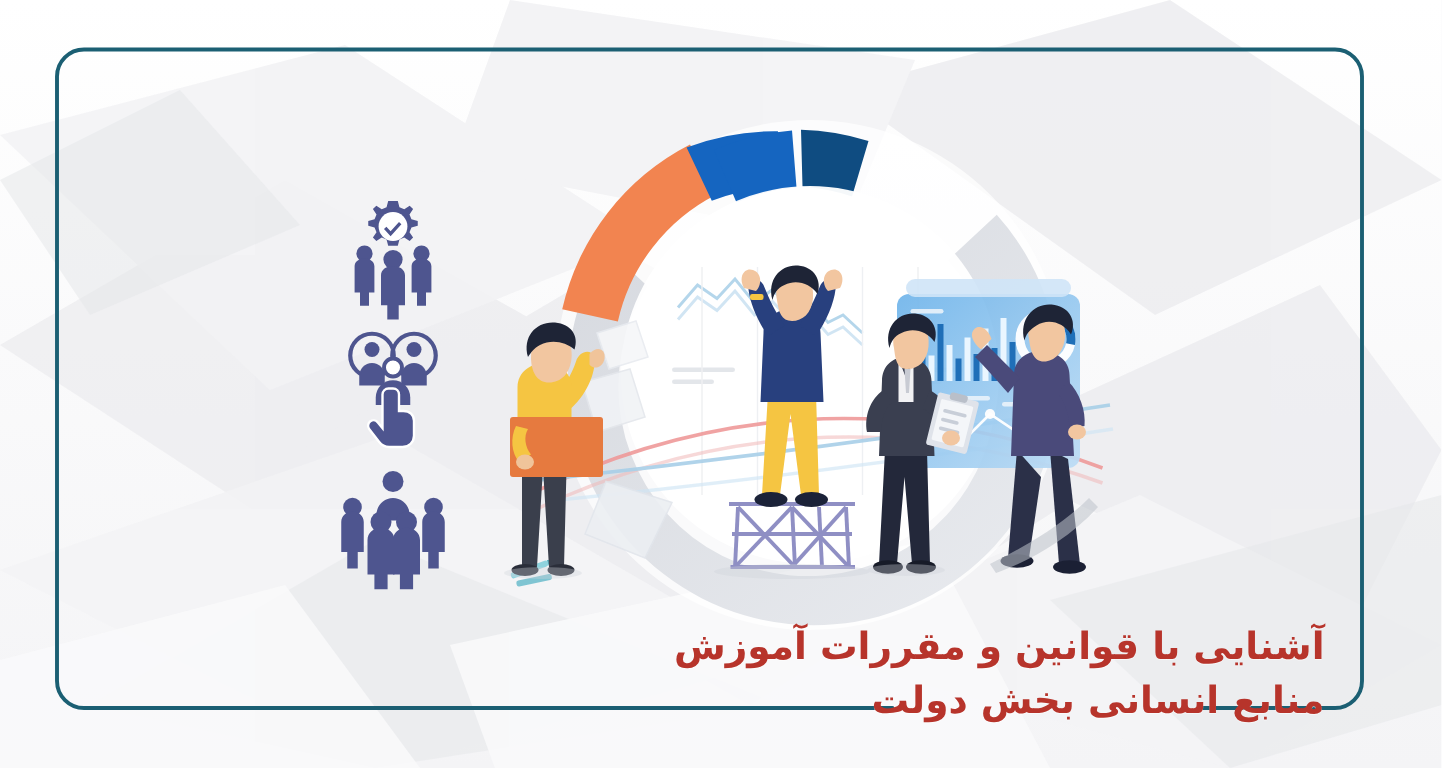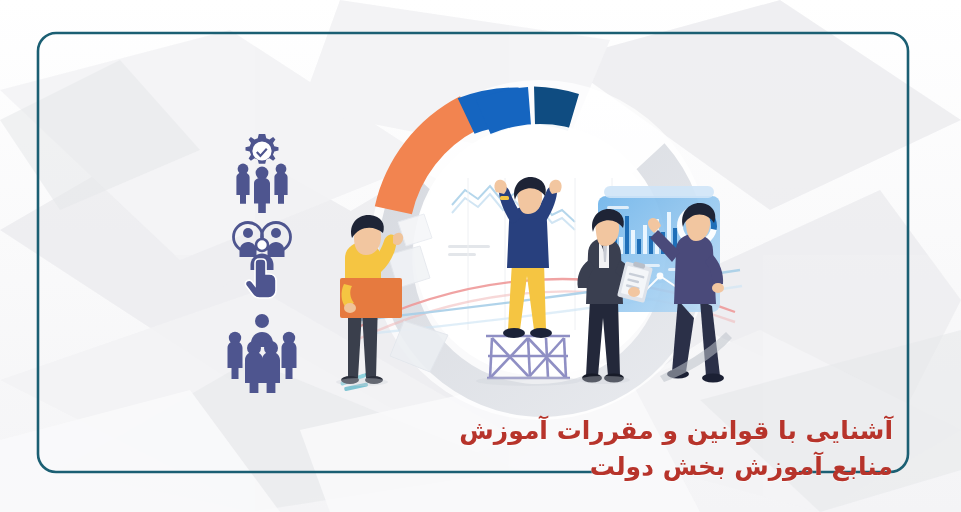--- a/index.html
+++ b/index.html
@@ -21,21 +21,21 @@
   .frame{position:absolute;inset:0;pointer-events:none;}
   .frame svg{display:block;width:961px;height:512px;}
 
   
   .illustration{position:absolute;left:0;top:0;width:961px;height:512px;}
   .illustration svg{display:block;width:961px;height:512px;}
 
   
   .headline{
     position:absolute;
-    right:68px;bottom:28px;
+    right:78px;bottom:28px;
     text-align:right;
     line-height:1.42;
     direction:rtl;
   }
   .headline .ln{
     display:block;
     font-size:25px;
     font-weight:700;
     color:#b7342b;
     letter-spacing:0px;
@@ -438,16 +438,16 @@
         A 18 18 0 0 1 38 454
         L 38 51
         A 18 18 0 0 1 56 33
         L 470 33
         " fill="none" stroke="#1b5f73" stroke-width="2.6" stroke-linecap="round"></path>
     </svg>
   </div>
 
   <div class="headline">
     <span class="ln">آشنایی با قوانین و مقررات آموزش</span>
-    <span class="ln">منابع آموزش بخش دولت</span>
+    <span class="ln">منابع انسانی بخش دولت</span>
   </div>
 
 </div>
 
 </body></html>

